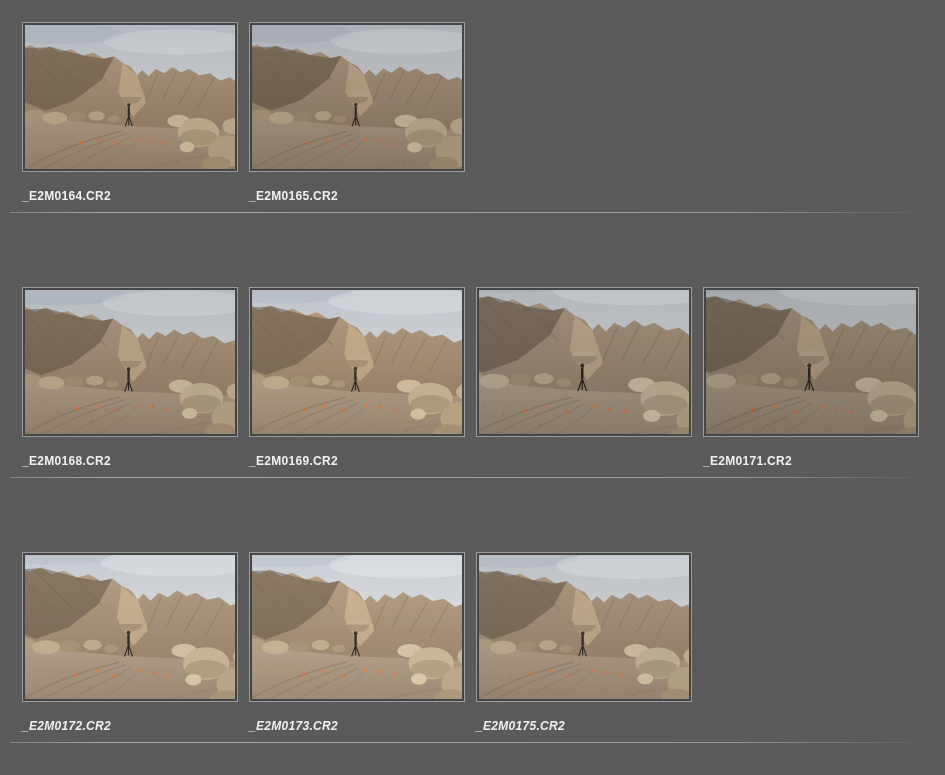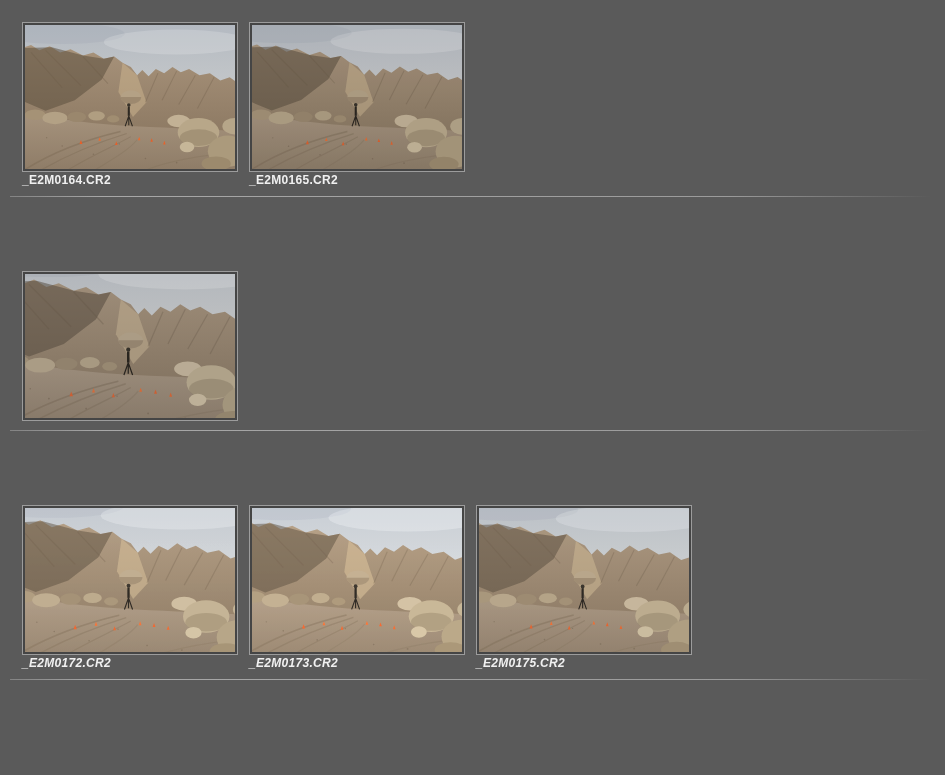--- a/index.html
+++ b/index.html
@@ -24,21 +24,21 @@
     padding: 2px;
   }
   .photo {
     width: 210px;
     height: 144px;
     overflow: hidden;
     background: #c9c9c6;
   }
   .photo svg { display: block; width: 210px; height: 144px; }
   .filename {
-    margin-top: 1px;
+    margin-top: 17px;
     height: 14px;
     line-height: 14px;
     font-size: 12px;
     font-weight: bold;
     color: #f0f0f0;
     letter-spacing: 0.3px;
   }
   .divider {
     height: 1px;
     width: 921px;
@@ -146,25 +146,55 @@
       </div>
     </div>
     <div class="divider"></div>
   </div>
 
   <div class="row">
     <div class="cells">
       <div class="cell">
         <div class="thumb-frame">
           <div class="photo">
+            <svg viewBox="0 0 210 144" style="filter:brightness(1.0) saturate(0.92);transform:scale(1.09);transform-origin:52% 66%">
+                <use href="#quarry-scene"></use>
+              </svg>
+          </div>
+        </div>
+        <div class="filename">_E2M0168.CR2</div>
+      </div>
+      <div class="cell">
+        <div class="thumb-frame">
+          <div class="photo">
+            <svg viewBox="0 0 210 144" style="filter:brightness(1.05) saturate(1.0);transform:scale(1.12);transform-origin:52% 66%">
+                <use href="#quarry-scene"></use>
+              </svg>
+          </div>
+        </div>
+        <div class="filename">_E2M0169.CR2</div>
+      </div>
+      <div class="cell">
+        <div class="thumb-frame">
+          <div class="photo">
             <svg viewBox="0 0 210 144" style="filter:brightness(0.96) saturate(0.8) contrast(1.03);transform:scale(1.24);transform-origin:51% 70%">
                 <use href="#quarry-scene"></use>
               </svg>
           </div>
         </div>
+      </div>
+      <div class="cell">
+        <div class="thumb-frame">
+          <div class="photo">
+            <svg viewBox="0 0 210 144" style="filter:brightness(0.9) saturate(0.84);transform:scale(1.24);transform-origin:51% 70%">
+                <use href="#quarry-scene"></use>
+              </svg>
+          </div>
+        </div>
+        <div class="filename">_E2M0171.CR2</div>
       </div>
     </div>
     <div class="divider"></div>
   </div>
 
   <div class="row">
     <div class="cells">
       <div class="cell">
         <div class="thumb-frame">
           <div class="photo">

